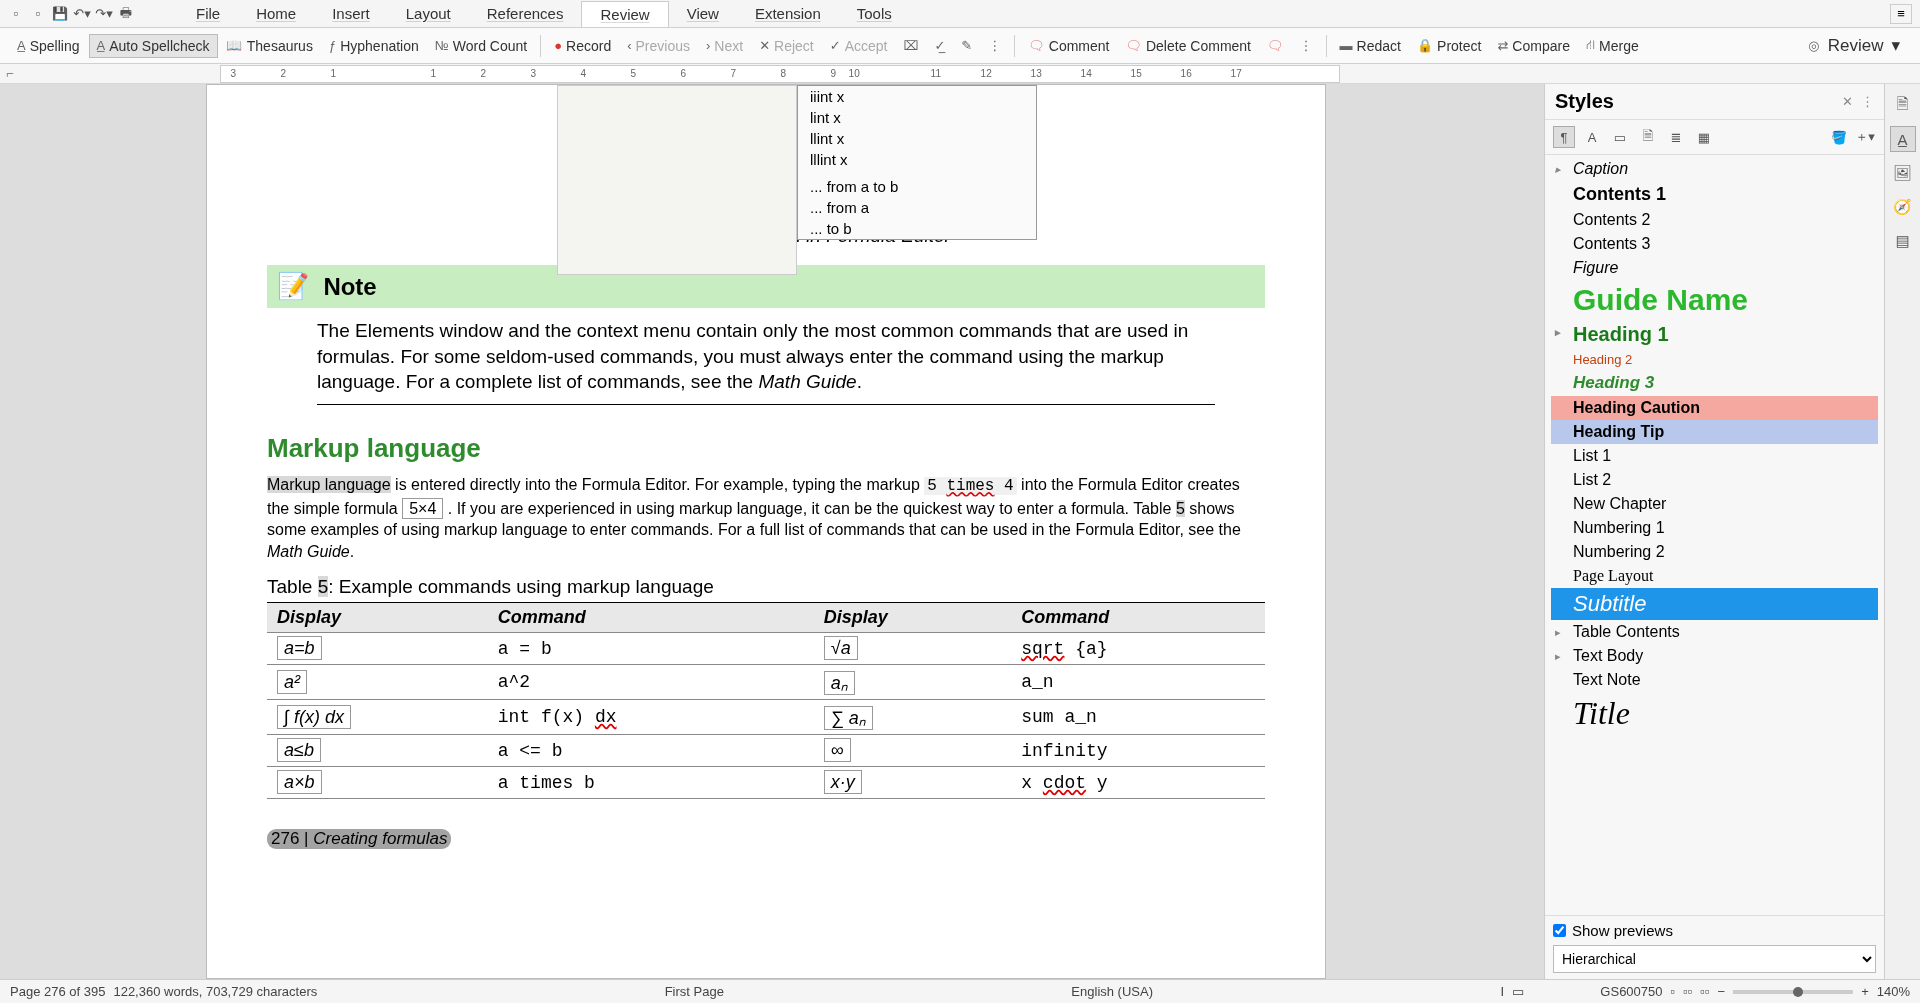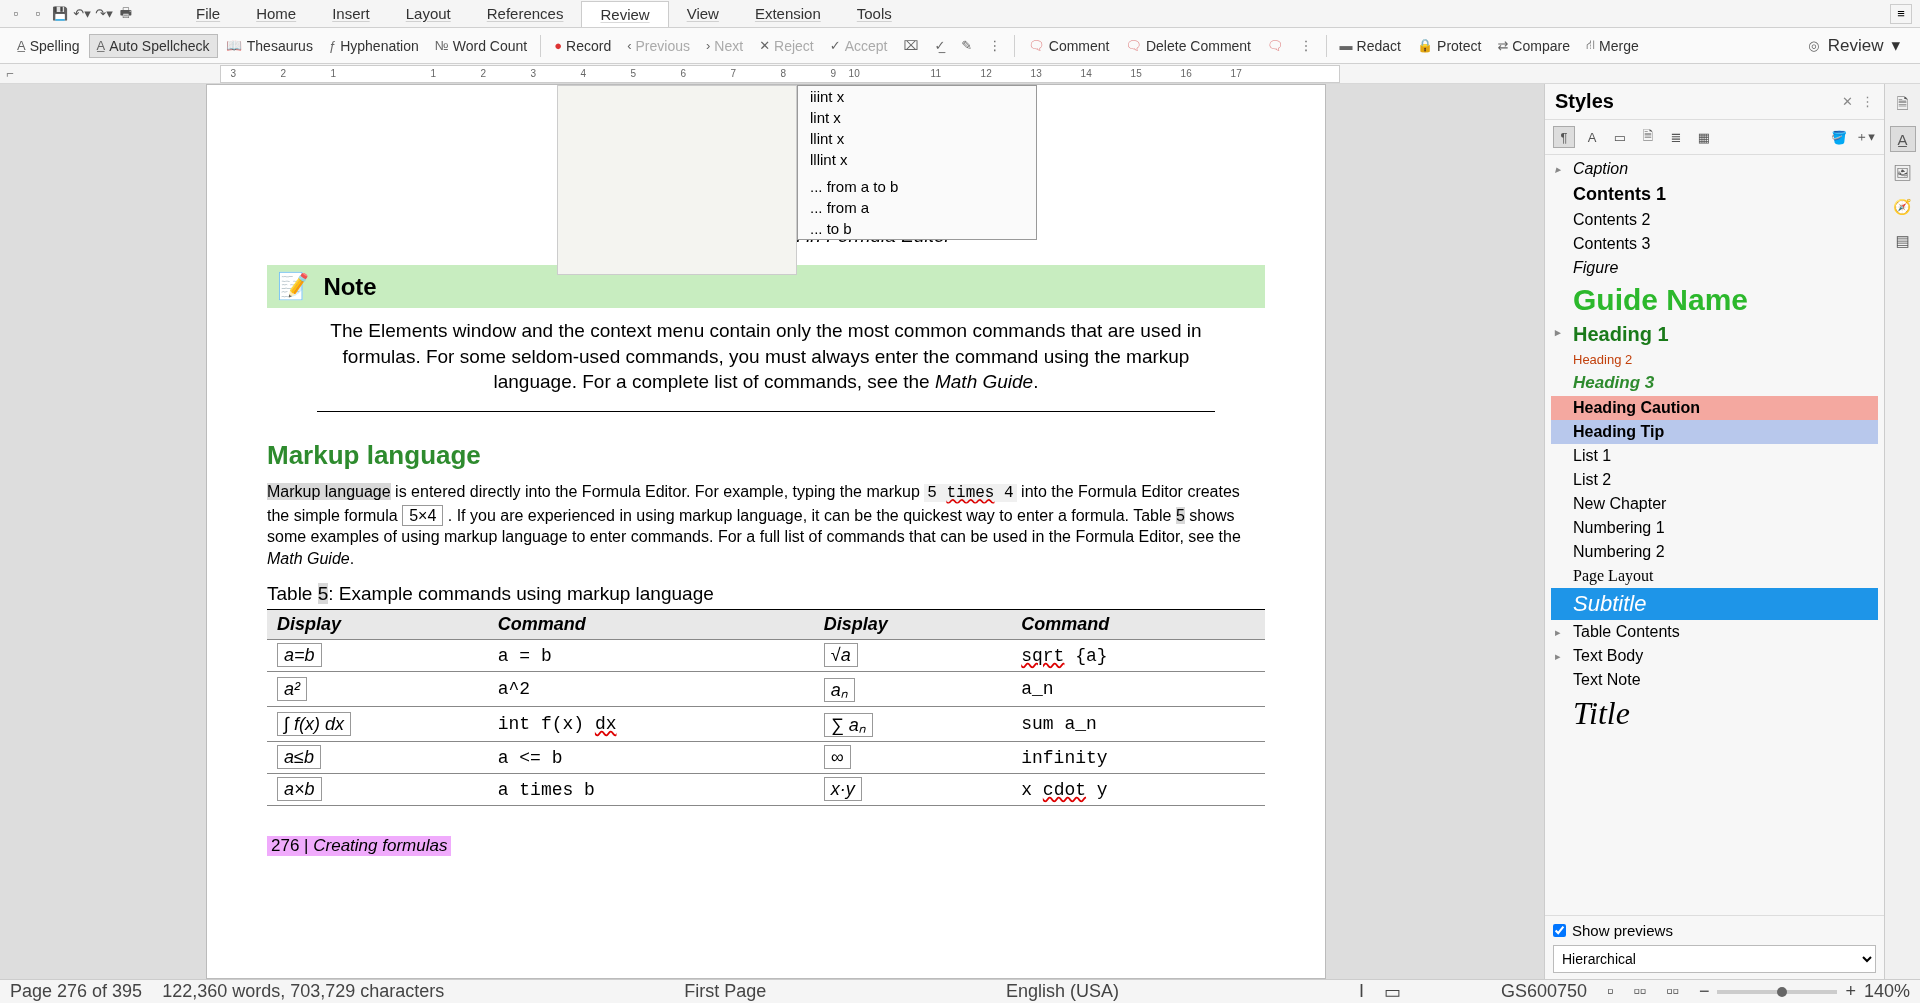--- a/index.html
+++ b/index.html
@@ -31,32 +31,32 @@
 .docarea { flex: 1; background: #ddd; overflow: hidden; position: relative; }
 .page { position: absolute; left: 206px; top: 0; width: 1120px; background: #fff; border: 1px solid #bbb; min-height: 100%; padding: 0 60px; }
 
 
 .ctxmenu { position: absolute; left: 590px; top: 0; width: 240px; background: #fafafa; border: 1px solid #999; font-size: 15px; }
 .ctxmenu .ci { padding: 2px 12px; }
 .figcap { text-align:center; font-style: italic; font-size: 19px; margin-top: 140px; }
 .notebox { background: #c8edc0; margin-top: 18px; padding: 6px 10px; display: flex; align-items: center; gap: 14px; }
 .notebox .nicon { font-size: 26px; }
 .notebox .ntitle { font-size: 24px; font-weight: bold; }
-.notebody { margin: 10px 50px 0 50px; font-size: 19px; line-height: 1.35; border-bottom: 1.5px solid #000; padding-bottom: 16px; text-align: center; }
+.notebody { margin: 10px 50px 0 50px; font-size: 19px; line-height: 1.35; border-bottom: 1.5px solid #000; padding-bottom: 9px; }
 .h2green { color: #2e8b2e; font-size: 26px; font-weight: bold; margin-top: 28px; }
 .bodytext { font-size: 16px; line-height: 1.35; margin-top: 10px; }
 .mono { font-family: "Courier New", monospace; background: #f0f0f0; padding: 0 3px; }
 .boxed { border: 1px solid #999; padding: 1px 6px; background: #fff; }
 .tabcap { font-size: 19px; margin-top: 14px; }
 .mtab { width: 100%; border-collapse: collapse; margin-top: 4px; font-size: 18px; }
 .mtab th { background: #e8e8e8; font-style: italic; text-align: left; padding: 4px 10px; border-top: 1.5px solid #000; border-bottom: 1px solid #888; font-weight: bold; }
 .mtab td { padding: 5px 10px; border-bottom: 1px solid #888; }
 .mtab .disp { font-style: italic; }
 .mtab .cmd { font-family: "Courier New", monospace; }
-.footer-page { margin-top: 30px; font-size: 17px; font-style: italic; background: #f0abfc; display: inline-block; padding: 0 4px; }
+.footer-page { margin-top: 30px; font-size: 17px; font-style: italic; background: #a3a3a3; display: inline-block; padding: 0 4px; border-radius: 9px; }
 
 
 .sidebar { width: 340px; background: #f7f7f7; border-left: 1px solid #ccc; display: flex; flex-direction: column; }
 .sidehead { display: flex; align-items: center; padding: 6px 10px; border-bottom: 1px solid #ddd; }
 .sidehead .stitle { font-size: 20px; font-weight: bold; }
 .sidehead .sclose { margin-left: auto; color: #888; cursor: pointer; }
 .sideicons { display: flex; gap: 6px; padding: 6px 8px; border-bottom: 1px solid #ddd; align-items: center; }
 .sideicons .sib { width: 22px; height: 22px; display: flex; align-items:center; justify-content:center; font-size: 13px; color:#555; border:1px solid transparent; }
 .sideicons .sib.active { background:#ddd; border:1px solid #aaa; }
 .sideicons .sright { margin-left:auto; display:flex; gap:4px; }
@@ -79,21 +79,21 @@
 .sidebot { border-top: 1px solid #ddd; padding: 6px 8px; }
 .sidebot label { display: flex; align-items:center; gap:6px; font-size:15px; }
 .sidebot select { width: 100%; margin-top: 6px; padding: 4px; font-size: 14px; background:#fff; border:1px solid #bbb; }
 
 
 .vstrip { width: 36px; background: #f0f0f0; border-left: 1px solid #ccc; display:flex; flex-direction:column; gap:8px; padding-top:8px; align-items:center; }
 .vstrip .vb { width:26px; height:26px; display:flex; align-items:center; justify-content:center; color:#555; font-size:15px; cursor:pointer; }
 .vstrip .vb.active { background:#ddd; border:1px solid #aaa; }
 
 
-.statusbar { height: 24px; background: #f5f5f5; border-top: 1px solid #ccc; display: flex; align-items: center; font-size: 18px; color: #444; padding: 0 10px; gap: 20px; }
+.statusbar { height: 24px; background: #f5f5f5; border-top: 1px solid #ccc; display: flex; align-items: center; font-size: 13px; color: #444; padding: 0 10px; gap: 8px; }
 .statusbar .sfill { flex: 1; }
 .statusbar .zoom { display:flex; align-items:center; gap:8px; }
 .statusbar .zslider { width: 120px; height: 4px; background:#ccc; position:relative; }
 .statusbar .zslider .zh { position:absolute; width:10px; height:10px; background:#666; border-radius:50%; top:-3px; left:60px; }
 
 .hl { background: #d8d8d8; }
 .redwave { text-decoration: underline wavy #d00; }
 </style>
 </head>
 <body>

